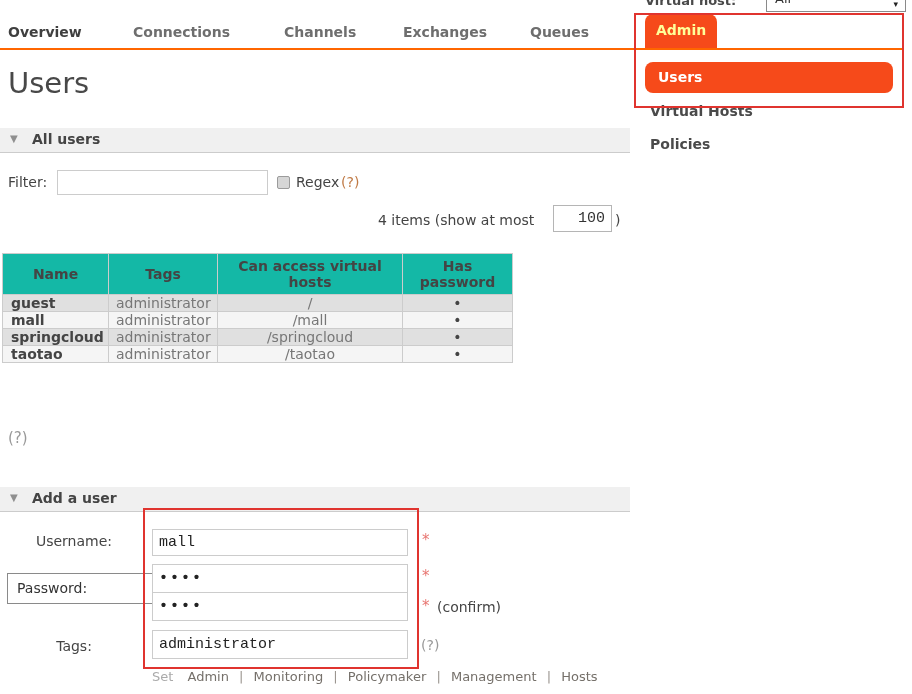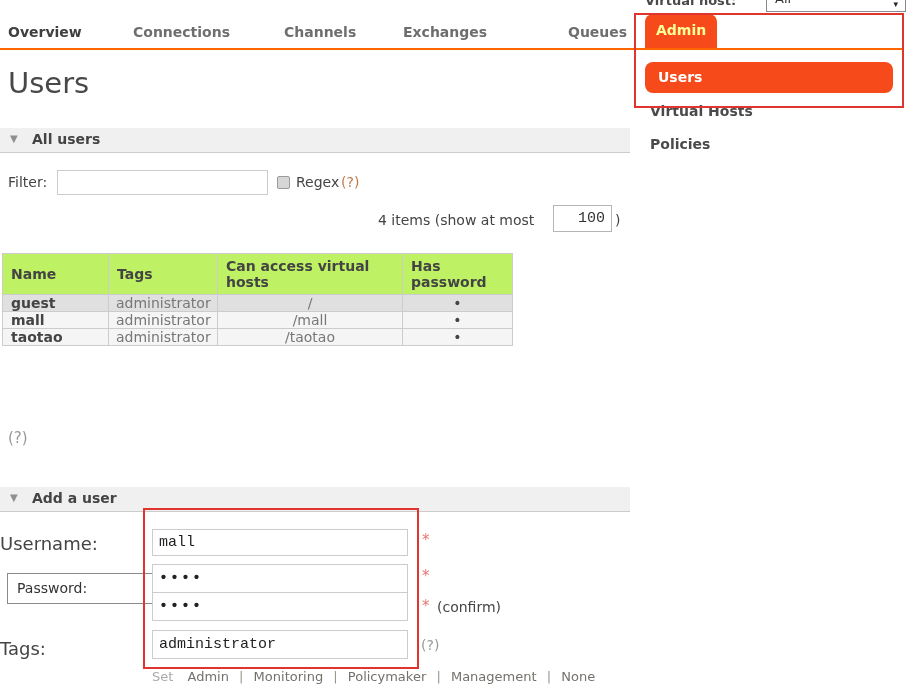--- a/index.html
+++ b/index.html
@@ -55,32 +55,32 @@
 
   
   .items-text { left:378px; top:212px; font-size:14px; color:#444; }
   .items-input { left:553px; top:205px; width:59px; height:27px; border:1px solid #b5b5b5;
     font-family:"Liberation Mono","DejaVu Sans Mono",monospace; font-size:15px; text-align:right; padding-right:6px; color:#333; }
   .items-close { left:615px; top:212px; font-size:14px; color:#444; }
 
   
   table.users { position:absolute; left:2px; top:253px; border-collapse:collapse; table-layout:fixed; }
   table.users td, table.users th { border:1px solid #ccc; font-size:14px; height:15px; }
-  table.users th { background:#bef264; color:#444; font-weight:bold; text-align:left; padding:4px 8px; }
+  table.users th { background:#14b8a6; color:#444; font-weight:bold; text-align:center; padding:4px 8px; }
   table.users tr.dark td { background:#e0e0e0; }
   table.users tr.light td { background:#f5f5f5; }
   td.c-name { font-weight:bold; color:#444; padding-left:8px; width:106px; }
   td.c-tags { color:#777; padding-left:7px; width:109px; }
   td.c-vh   { color:#777; text-align:center; width:185px; }
   td.c-pw   { color:#444; text-align:center; width:110px; font-size:15px; }
 
   .table-help { left:8px; top:429px; font-size:15px; color:#999; cursor:pointer; }
 
   
-  .lbl-right { width:148px; text-align:left; font-size:18px; color:#444; }
+  .lbl-right { width:148px; text-align:center; font-size:14px; color:#444; }
   .inp { border:1px solid #ccc; font-family:"Liberation Mono","DejaVu Sans Mono",monospace;
          font-size:15px; color:#222; padding:0 6px; background:#fff; }
   .username-label { left:0; top:533px; }
   .username-input { left:152px; top:529px; width:256px; height:27px; }
   .pw-select { left:7px; top:573px; width:160px; height:31px; border:1px solid #8a8a8a;
     font-size:14px; color:#333; line-height:29px; padding-left:9px; background:#fff; cursor:pointer; }
   .pw-select .arrow { position:absolute; right:9px; top:10px; font-size:10px; color:#222; }
   .pw1-input { left:152px; top:564px; width:256px; height:29px; letter-spacing:2px; font-weight:bold; }
   .pw2-input { left:152px; top:592px; width:256px; height:29px; letter-spacing:2px; font-weight:bold; }
   .tags-label { left:0; top:638px; }
@@ -108,21 +108,21 @@
   <div class="abs vh-label">Virtual host:</div>
   <div class="abs vh-select">
     <span>All</span>
     <span class="arrow">▾</span>
   </div>
 
   <div class="abs nav-tab first" style="left:8px">Overview</div>
   <div class="abs nav-tab" style="left:133px">Connections</div>
   <div class="abs nav-tab" style="left:284px">Channels</div>
   <div class="abs nav-tab" style="left:403px">Exchanges</div>
-  <div class="abs nav-tab" style="left:568px">Queues</div>
+  <div class="abs nav-tab" style="left:530px">Queues</div>
   <div class="abs nav-admin">Admin</div>
   <div class="abs nav-underline"></div>
 
   <div class="abs side-pill">Users</div>
   <div class="abs side-item" style="top:103px">Virtual Hosts</div>
   <div class="abs side-item" style="top:136px">Policies</div>
 
   <div class="abs page-title">Users</div>
 
   <div class="abs section-hd" style="top:128px">
@@ -153,20 +153,26 @@
       <td class="c-tags">administrator</td>
       <td class="c-vh">/</td>
       <td class="c-pw">•</td>
     </tr>
     <tr class="light">
       <td class="c-name">mall</td>
       <td class="c-tags">administrator</td>
       <td class="c-vh">/mall</td>
       <td class="c-pw">•</td>
     </tr>
+    <tr class="dark">
+      <td class="c-name">springcloud</td>
+      <td class="c-tags">administrator</td>
+      <td class="c-vh">/springcloud</td>
+      <td class="c-pw">•</td>
+    </tr>
     <tr class="light">
       <td class="c-name">taotao</td>
       <td class="c-tags">administrator</td>
       <td class="c-vh">/taotao</td>
       <td class="c-pw">•</td>
     </tr>
   </tbody>
     </table>
 
   <div class="abs table-help">(?)</div>
@@ -197,19 +203,19 @@
   <div class="abs set-row">
     <span class="setlbl">Set</span>
     <span class="lnk">Admin</span>
     <span class="sep">|</span>
     <span class="lnk">Monitoring</span>
     <span class="sep">|</span>
     <span class="lnk">Policymaker</span>
     <span class="sep">|</span>
     <span class="lnk">Management</span>
     <span class="sep">|</span>
-    <span class="lnk">None</span>
+    <span class="lnk">Hosts</span>
   </div>
 
   <div class="abs anno anno1"></div>
   <div class="abs anno anno2"></div>
 
 </div>
 
 </body></html>

